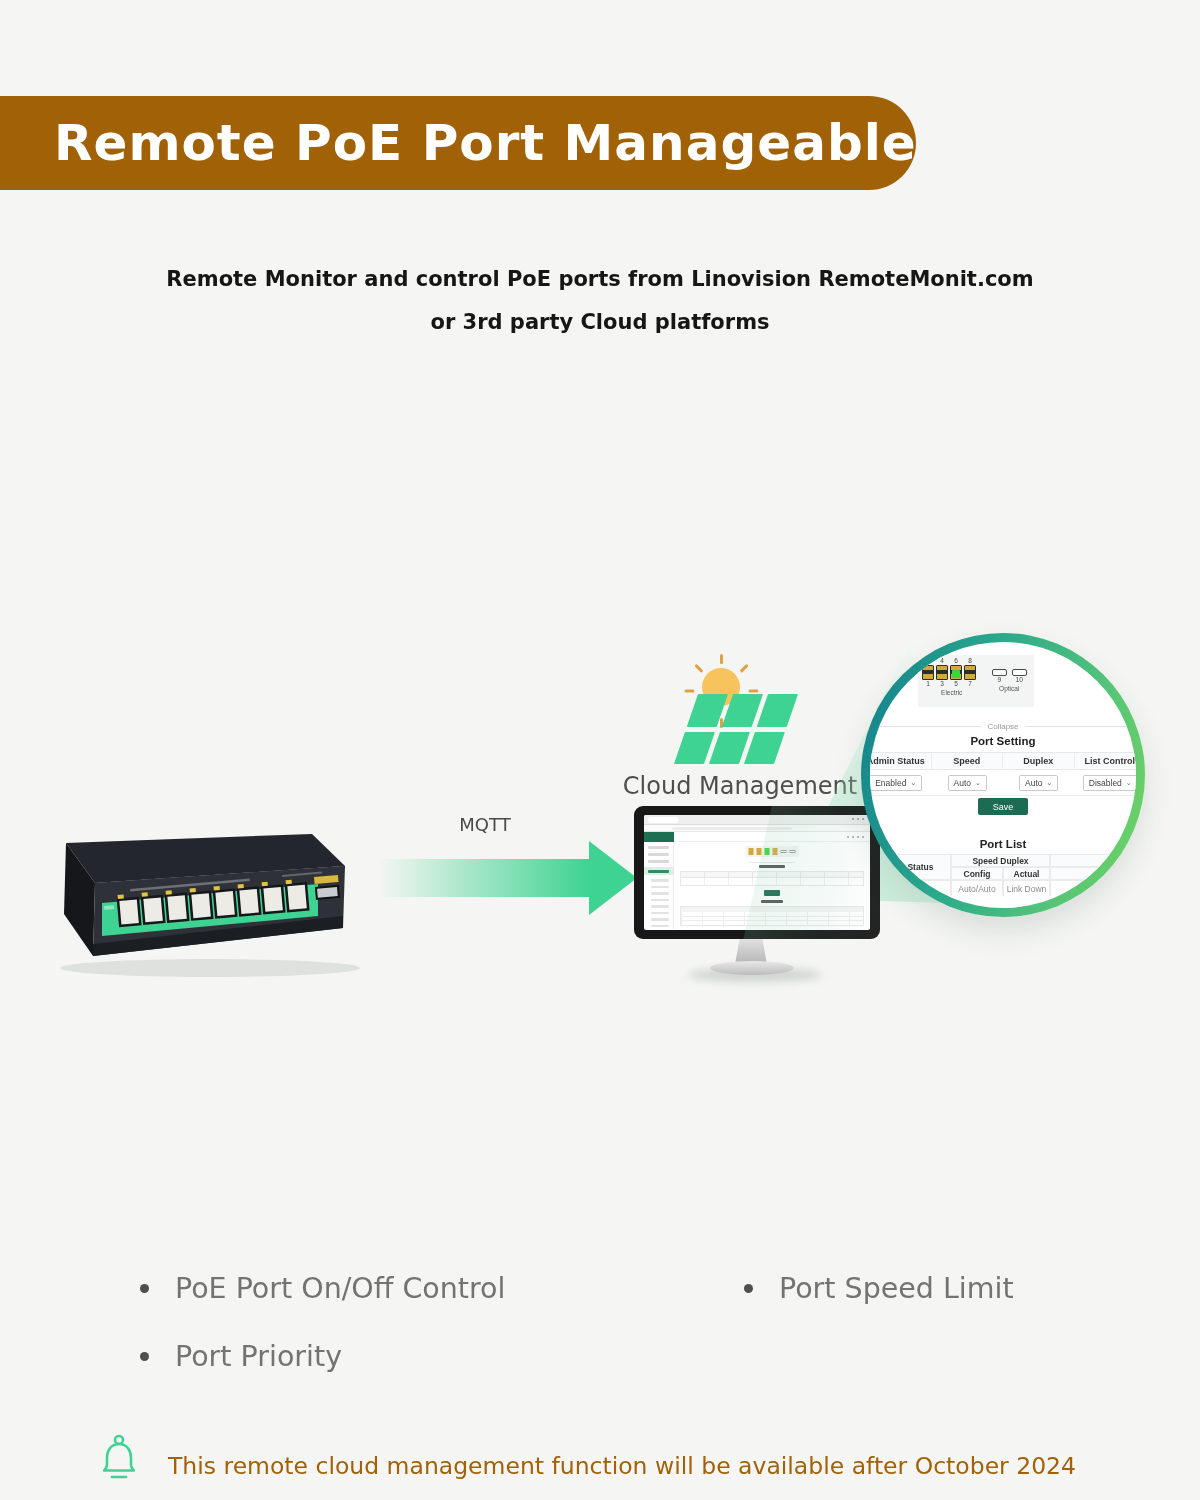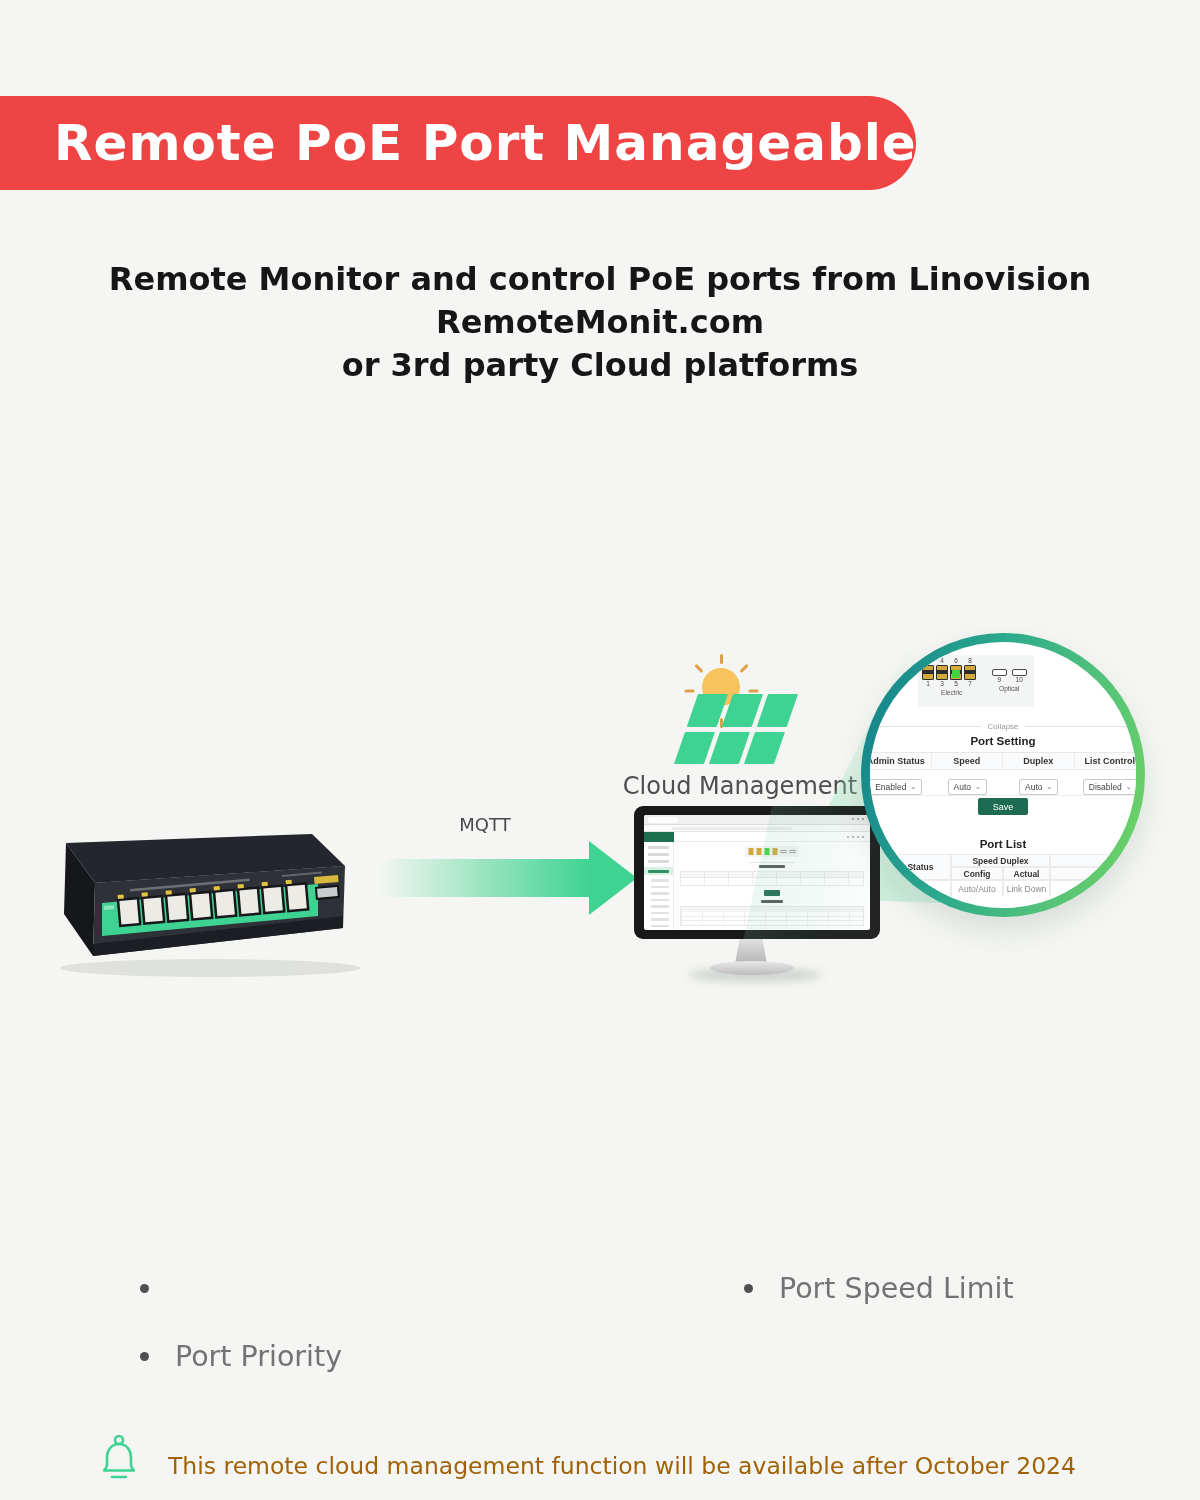--- a/index.html
+++ b/index.html
@@ -3,28 +3,28 @@
 <meta charset="utf-8">
 <style>
   * { margin:0; padding:0; box-sizing:border-box; }
   html,body { background:#e9e9e7; }
   body { font-family:"DejaVu Sans","Liberation Sans",sans-serif; }
   .stage { position:relative; width:1200px; height:1500px; margin:0 auto;
            background:#f5f6f3; overflow:hidden; }
   .abs { position:absolute; }
 
   
-  .banner { left:0; top:96px; width:916px; height:94px; background:#ef4444;
+  .banner { left:0; top:96px; width:916px; height:94px; background:#a16207;
             border-radius:0 47px 47px 0; display:flex; align-items:center; }
   .banner span { color:#fff; font-weight:bold; font-size:50px; letter-spacing:1px;
                  padding-left:54px; white-space:nowrap; }
 
   
   .intro { left:0; top:258px; width:1200px; text-align:center; color:#161616;
-           font-size:32px; font-weight:600; line-height:43px; }
+           font-size:21px; font-weight:600; line-height:43px; }
 
   
   .switch-svg { left:50px; top:826px; }
 
   
   .mqtt-label { left:400px; top:814px; width:170px; text-align:center;
                 font-size:18px; color:#4a4a4a; font-weight:500; }
   .arrow-body { left:378px; top:859px; width:212px; height:38px;
      background:linear-gradient(to right, rgba(142,226,184,0), rgba(96,216,160,0.55) 45%, #3ed392); }
   .arrow-head { left:589px; top:841px; width:0; height:0;
@@ -133,21 +133,21 @@
   .mag-title { position:absolute; left:0; width:266px; text-align:center; font-size:11.5px;
                font-weight:bold; color:#222; }
   .mag-title.ps { top:93px; }
   .mag-title.pl { top:196px; }
 
   .set-table { position:absolute; left:-10px; top:110px; width:286px; }
   .set-head { display:flex; background:#fafbfc; border-top:1px solid #e8e8e8; border-bottom:1px solid #e8e8e8; }
   .set-head div { width:71.5px; text-align:center; font-size:9px; font-weight:600; color:#333;
                   line-height:16px; border-right:1px solid #ececec; }
   .set-head div:first-child { border-left:1px solid #ececec; }
-  .set-row { display:flex; border-bottom:1px solid #eee; height:26px; align-items:flex-end; }
+  .set-row { display:flex; border-bottom:1px solid #eee; height:26px; align-items:center; }
   .set-row div { width:71.5px; display:flex; justify-content:center; }
   .select { display:inline-flex; align-items:center; gap:4px; border:1px solid #c9c9c9;
             border-radius:2px; padding:2px 5px; font-size:8.5px; color:#444; background:#fff; }
   .caret { font-style:normal; font-size:7px; color:#666; line-height:6px; }
 
   .mag-save { position:absolute; top:156px; left:50%; transform:translateX(-50%);
               width:50px; height:17px; background:#1c6b52; color:#fff; font-size:9px;
               border:none; border-radius:2px; cursor:pointer; }
 
   .list-table { position:absolute; left:-9px; top:212px; display:grid;
@@ -421,20 +421,21 @@
         <div class="lt-val">Link Down</div>
         <div class="lt-val"></div>
       </div>
 
     </div>
   </div>
 
   <div class="abs features">
     <div class="feat">
       <span class="dot"></span>
+      <span class="txt">PoE Port On/Off Control</span>
     </div>
     <div class="feat">
       <span class="dot"></span>
       <span class="txt">Port Speed Limit</span>
     </div>
     <div class="feat">
       <span class="dot"></span>
       <span class="txt">Port Priority</span>
     </div>
   </div>

